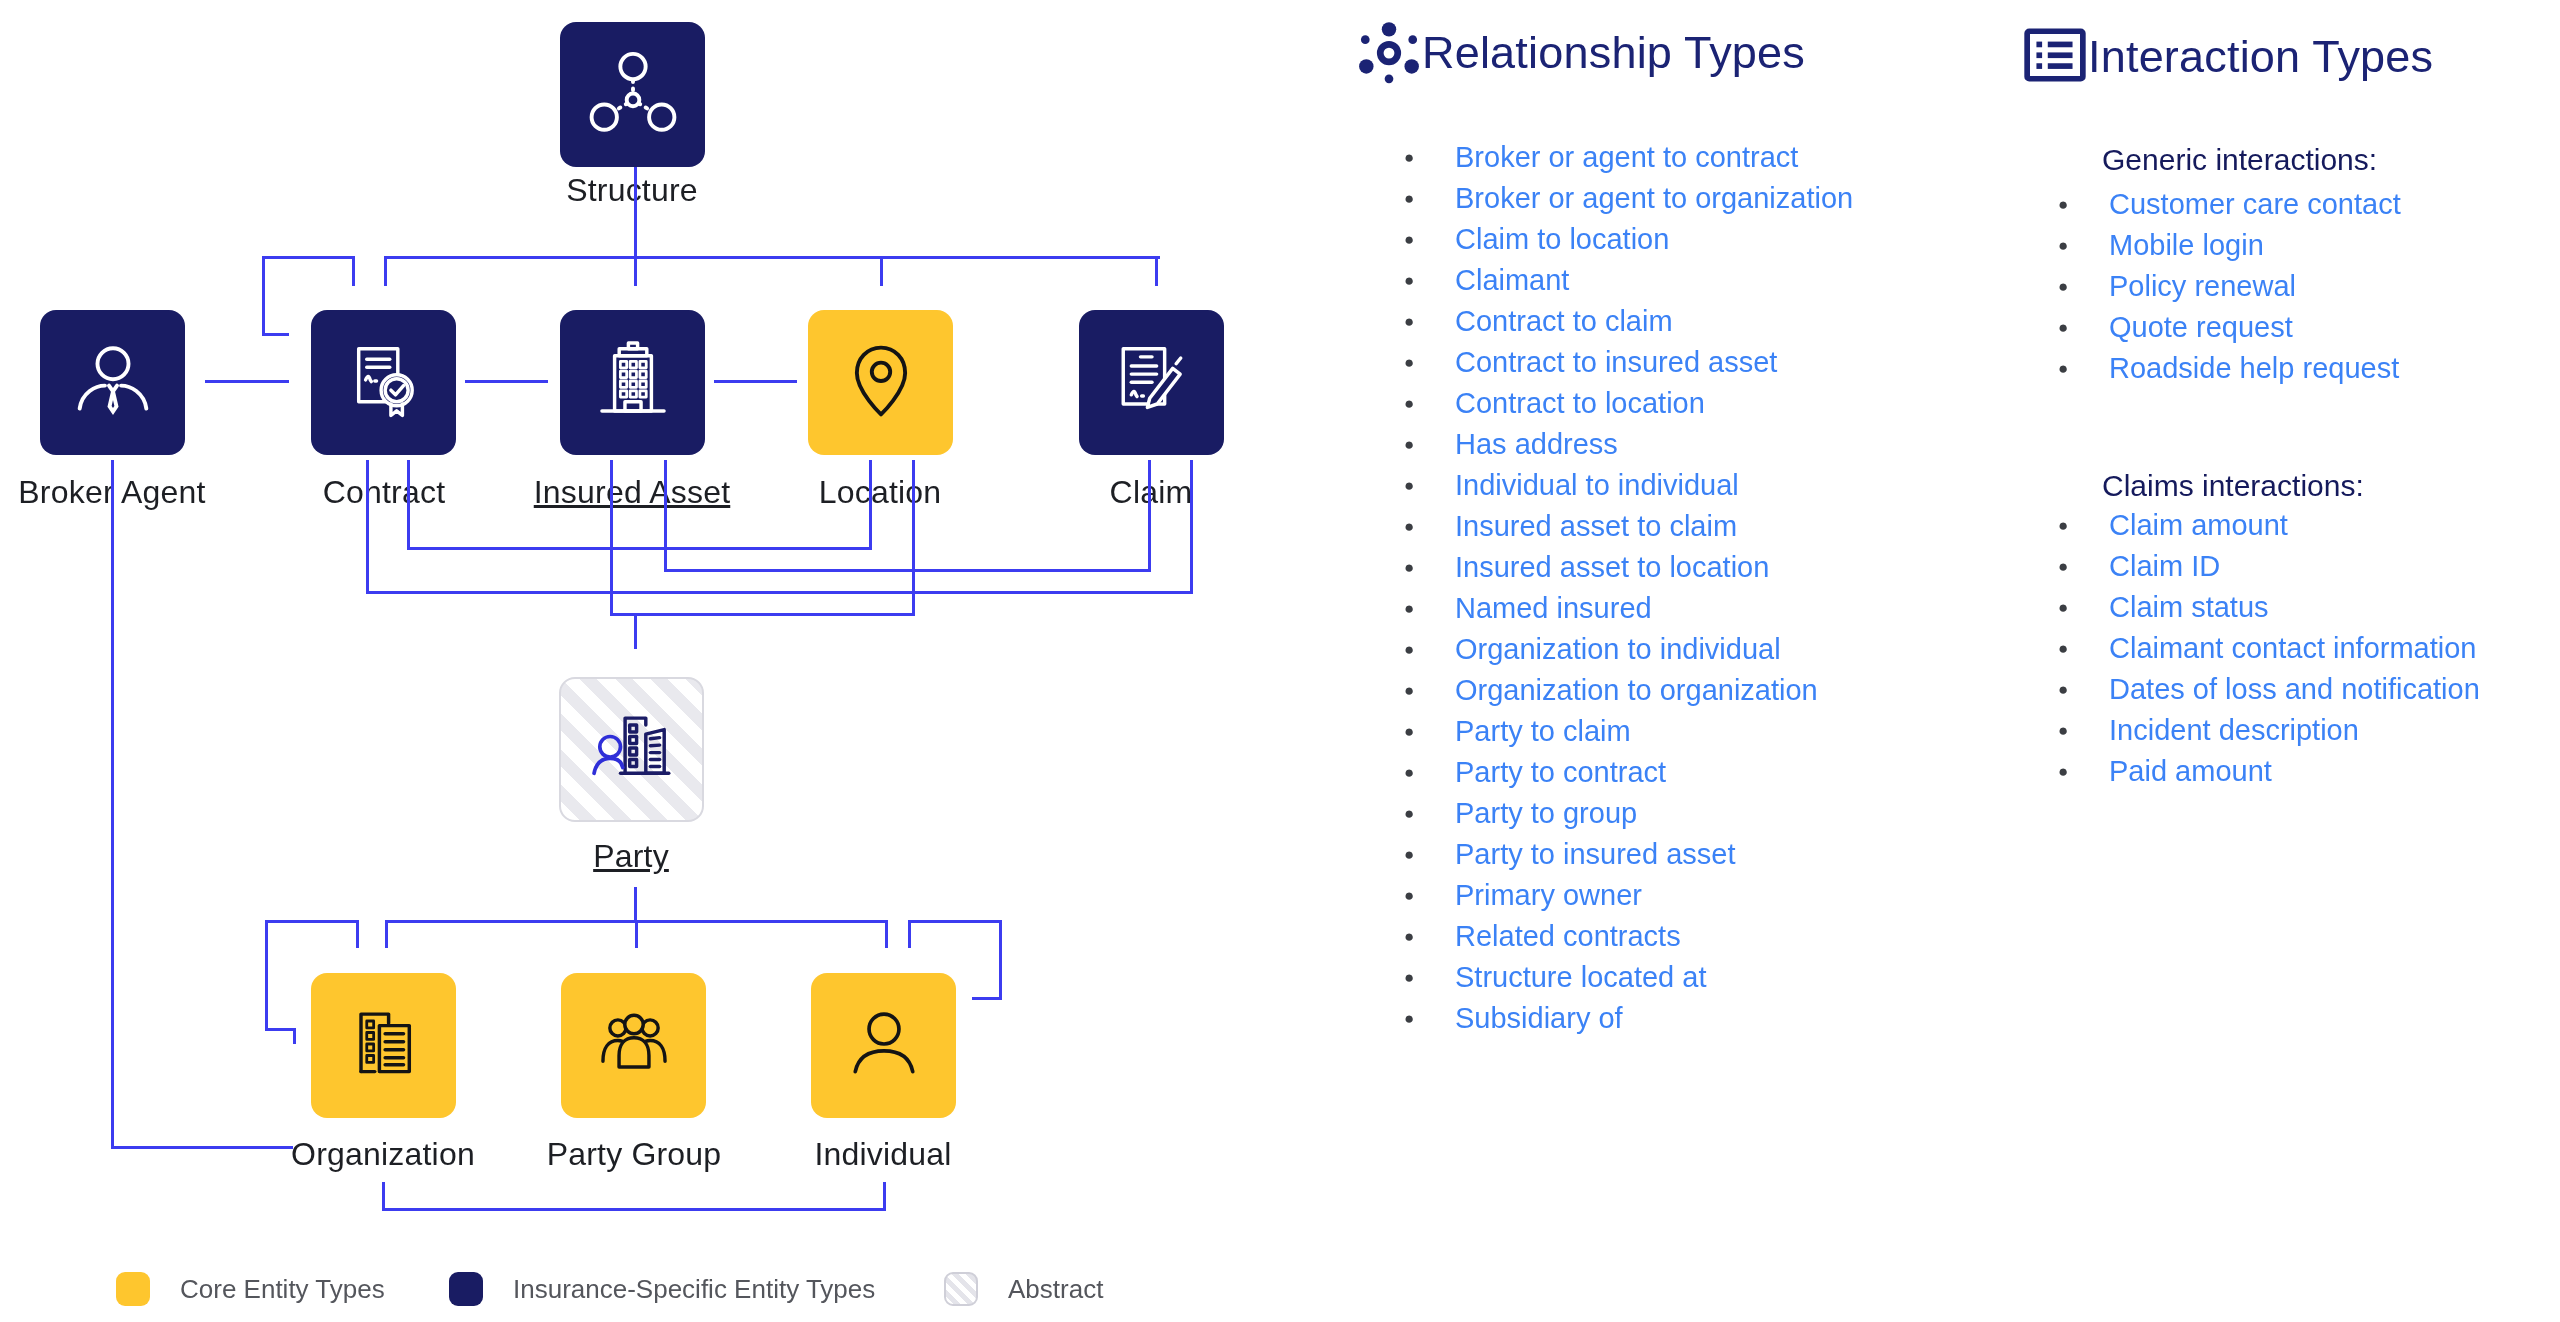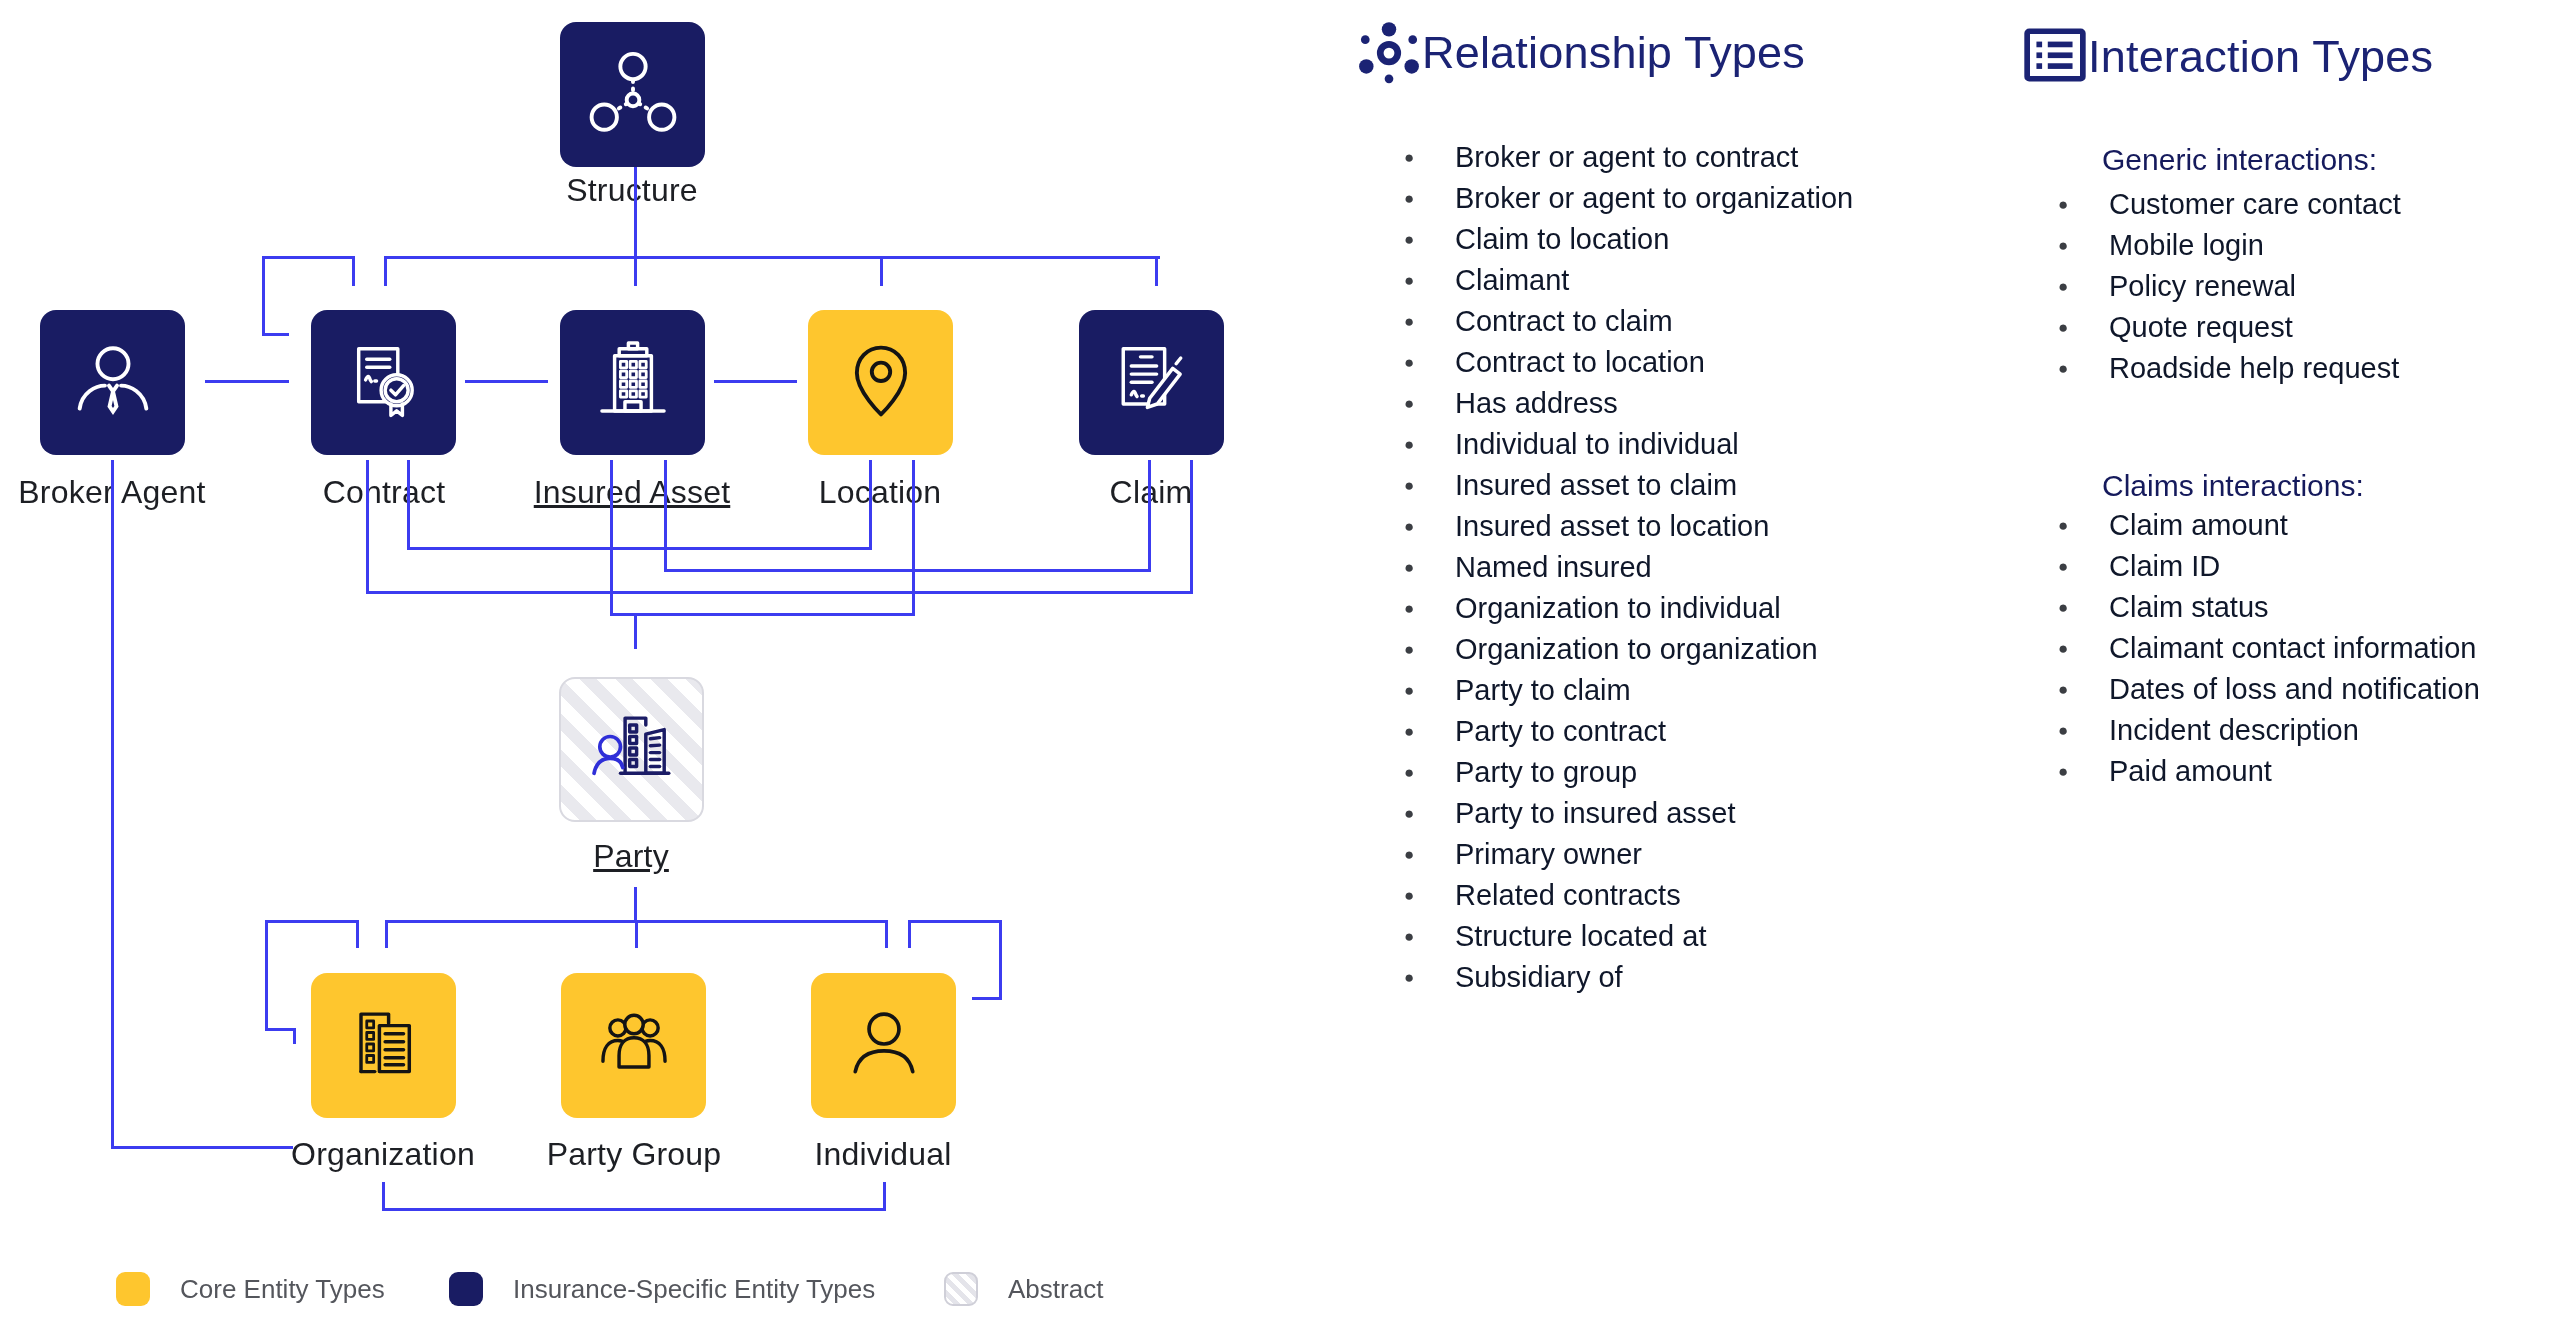--- a/index.html
+++ b/index.html
@@ -18,21 +18,21 @@
   .elabel{position:absolute;width:320px;text-align:center;font-size:32px;
     font-weight:500;color:#1d1f24;letter-spacing:.2px;}
   
   .seg{position:absolute;background:#3c3cf0;}
   
   .panel-head{position:absolute;display:flex;align-items:center;}
   .panel-head svg{width:66px;height:66px;flex:0 0 auto;}
   .panel-title{font-size:45px;font-weight:500;color:#1b2374;letter-spacing:.2px;white-space:nowrap;}
   ul.blist{position:absolute;margin:0;padding:0;list-style:none;}
   ul.blist li{position:relative;padding-left:57px;font-size:29px;line-height:41px;
-    color:#0f172a;white-space:nowrap;}
+    color:#3b82f6;white-space:nowrap;}
   ul.blist li::before{content:"●";position:absolute;left:6px;top:0;font-size:17px;
     line-height:41px;color:#3b3e43;}
   .subhead{position:absolute;font-size:30px;font-weight:400;color:#151a5c;white-space:nowrap;}
   
   .legend-item{position:absolute;display:flex;align-items:center;gap:30px;}
   .swatch{width:34px;height:34px;border-radius:9px;box-sizing:border-box;}
   .sw-core{background:#fec62e;}
   .sw-ins{background:#191c63;}
   .sw-abs{background:repeating-linear-gradient(45deg,#ffffff 0 5px,#e4e4ea 5px 10px);
     border:2px solid #cfcfd8;}
@@ -286,20 +286,21 @@
   </span>
   <span class="panel-title">Relationship Types</span>
 </div>
 <ul class="blist" style="left:1398px;top:137px;">
 
 <li>Broker or agent to contract</li>
     <li>Broker or agent to organization</li>
     <li>Claim to location</li>
     <li>Claimant</li>
     <li>Contract to claim</li>
+    <li>Contract to insured asset</li>
     <li>Contract to location</li>
     <li>Has address</li>
     <li>Individual to individual</li>
     <li>Insured asset to claim</li>
     <li>Insured asset to location</li>
     <li>Named insured</li>
     <li>Organization to individual</li>
     <li>Organization to organization</li>
     <li>Party to claim</li>
     <li>Party to contract</li>

